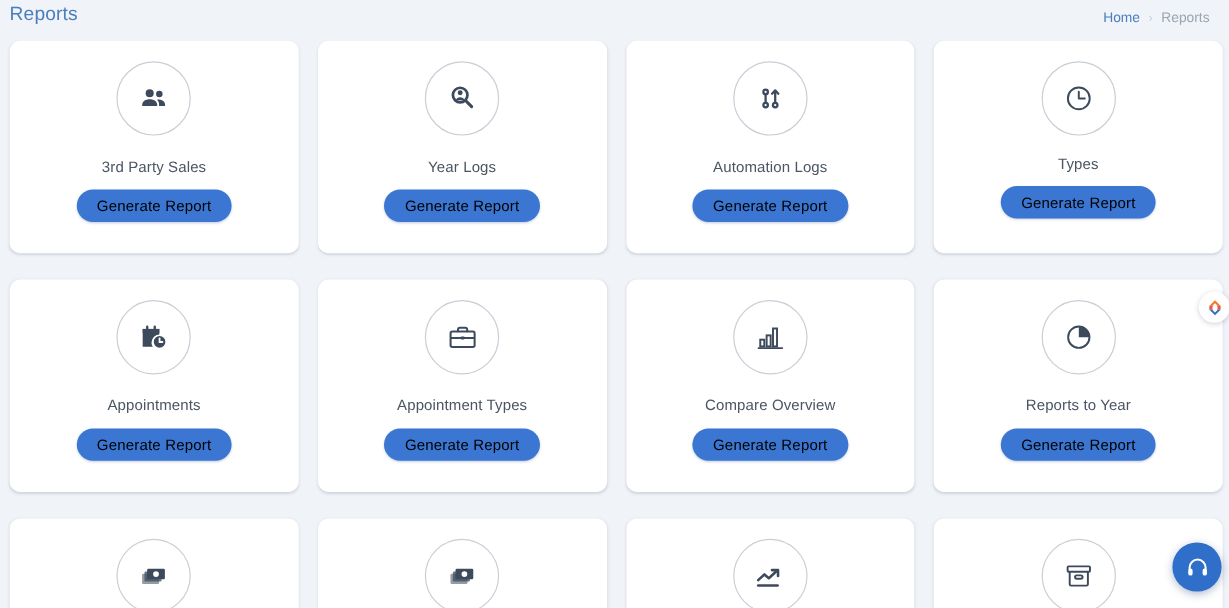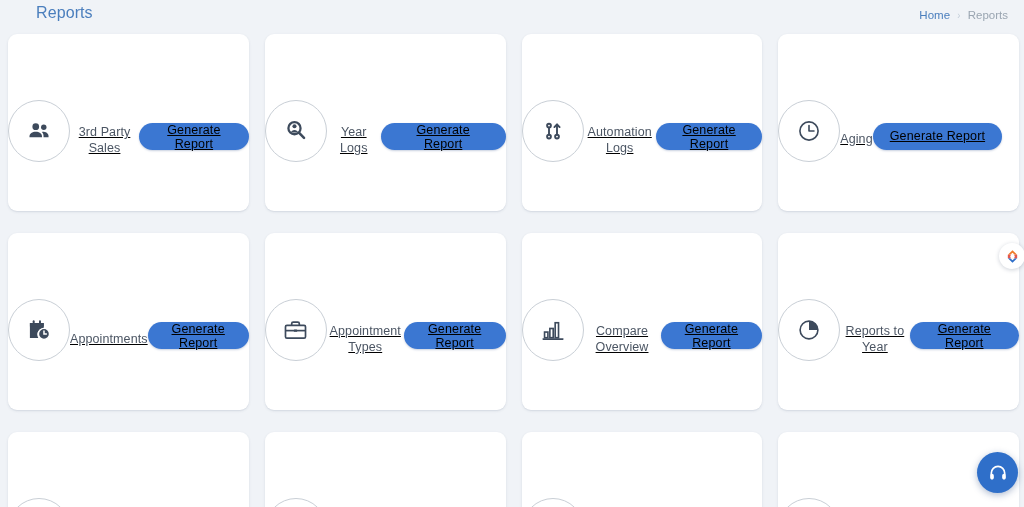--- a/index.html
+++ b/index.html
@@ -16,21 +16,20 @@
     position: relative;
   }
 
   
   .page-header {
     height: 34px;
     padding: 0 16px 0 8px;
     display: flex;
     align-items: flex-start;
     justify-content: space-between;
-    margin-left: 28px;
   }
 
   .page-title {
     font-size: 16px;
     color: #4a7ebd;
     letter-spacing: .1px;
     line-height: 22px;
     padding-top: 2px;
   }
 
@@ -59,24 +58,23 @@
     padding: 0 5px 0 8px;
   }
 
   .report-card {
     background: #ffffff;
     border-radius: 9px;
     box-shadow: 0 1px 3px rgba(40, 60, 90, .10),
                 0 1px 1px rgba(40, 60, 90, .05);
     height: 177px;
     display: flex;
-    flex-direction: row;
+    flex-direction: column;
     align-items: center;
     padding-top: 17px;
-    text-decoration: underline;
   }
 
   .icon-circle {
     width: 62px;
     height: 62px;
     border-radius: 50%;
     border: 1px solid #c9cfd6;
     display: flex;
     align-items: center;
     justify-content: center;
@@ -193,21 +191,21 @@
       <div class="card-label">Automation Logs</div>
       <button class="generate-btn">Generate Report</button>
     </div>
     <div class="report-card tight">
       <div class="icon-circle">
         <svg width="26" height="26" viewBox="0 0 24 24">
           <circle cx="12" cy="12" r="8.4" fill="none" stroke="#3d4a5c" stroke-width="1.5"></circle>
           <path d="M12 6.9V12h4.6" fill="none" stroke="#3d4a5c" stroke-width="1.5" stroke-linecap="round" stroke-linejoin="round"></path>
         </svg>
       </div>
-      <div class="card-label">Aging</div>
+      <div class="card-label">Types</div>
       <button class="generate-btn">Generate Report</button>
     </div>
     <div class="report-card">
       <div class="icon-circle">
         <svg width="26" height="26" viewBox="0 0 24 24">
           <path d="M3.6 5.6h12.8v5.1a5.6 5.6 0 0 0-5 8.7H3.6z" fill="#3d4a5c"></path>
           <rect x="3.6" y="5.6" width="12.8" height="3.2" fill="#3d4a5c"></rect>
           <rect x="6.2" y="3" width="1.8" height="4" rx=".9" fill="#3d4a5c"></rect>
           <rect x="12" y="3" width="1.8" height="4" rx=".9" fill="#3d4a5c"></rect>
           <circle cx="16.6" cy="15.6" r="5.1" fill="#3d4a5c" stroke="#ffffff" stroke-width="1.3"></circle>

